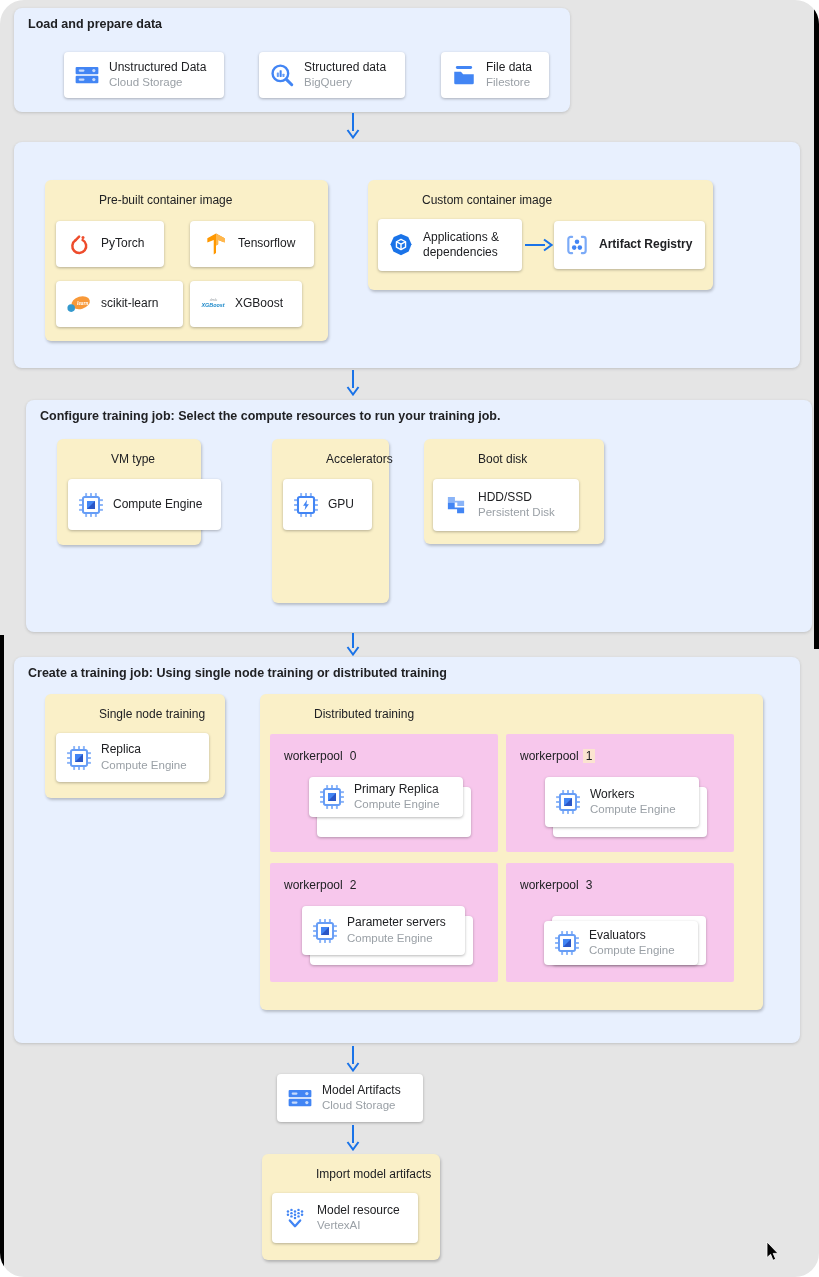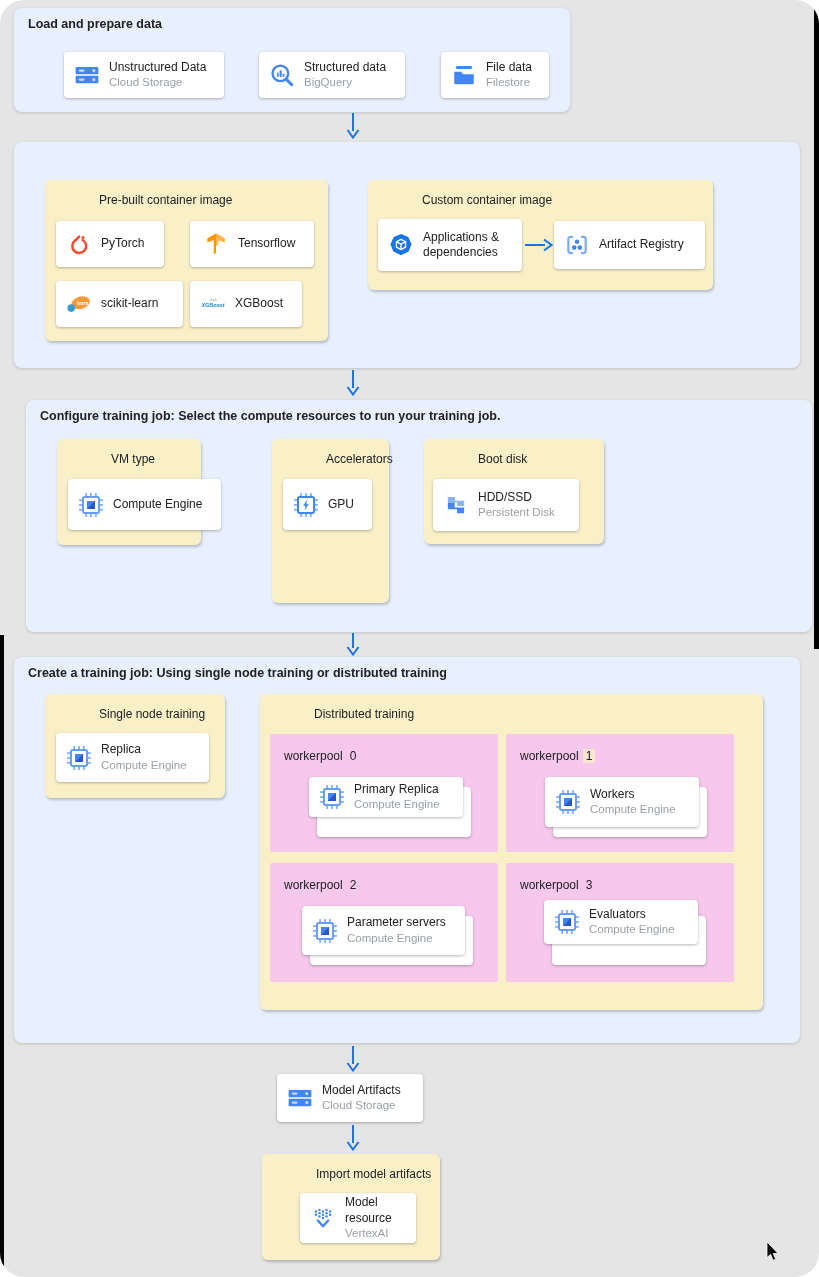--- a/index.html
+++ b/index.html
@@ -250,21 +250,21 @@
             <use href="#sym-appdeps"></use>
           </svg>
         <div class="txt">
             <span class="t" style="line-height:1.25;">Applications &amp; dependencies</span>
           </div>
       </div>
       <svg class="arr" style="left:157px;top:58px;" width="28" height="14">
         <line x1="0" y1="7" x2="20" y2="7" stroke="#1a73e8" stroke-width="2"></line>
         <polyline points="19,1.5 26.5,7 19,12.5" fill="none" stroke="#1a73e8" stroke-width="2"></polyline>
       </svg>
-      <div class="card" style="left:186px;top:41px;width:151px;height:48px;">
+      <div class="card" style="left:186px;top:41px;width:151px;height:48px;font-weight:bold;">
         <svg class="icn">
             <use href="#sym-artifact"></use>
           </svg>
         <div class="txt">
             <span class="t">Artifact Registry</span>
           </div>
       </div>
     </div>
   </div>
 
@@ -384,21 +384,21 @@
             <span class="s">Compute Engine</span>
             </div>
         </div>
       </div>
 
       <div class="pool" style="left:246px;top:169px;width:228px;height:119px;">
         <div class="pool-label">
           <span>workerpool</span><span class="num">3</span>
         </div>
         <div class="backcard" style="left:46px;top:53px;width:154px;height:49px;"></div>
-        <div class="card" style="left:38px;top:37px;width:154px;height:44px;">
+        <div class="card" style="left:38px;top:58px;width:154px;height:44px;">
           <svg class="icn">
               <use href="#sym-chip"></use>
             </svg>
           <div class="txt">
               <span class="t">Evaluators</span>
             <span class="s">Compute Engine</span>
             </div>
         </div>
       </div>
     </div>
@@ -419,21 +419,21 @@
       </div>
   </div>
 
   <svg class="arr" style="left:346px;top:1125px;" width="14" height="26">
     <line x1="7" y1="0" x2="7" y2="18" stroke="#1a73e8" stroke-width="2"></line>
     <polyline points="1.5,17 7,24.5 12.5,17" fill="none" stroke="#1a73e8" stroke-width="2"></polyline>
   </svg>
 
   <div class="grp" style="left:262px;top:1154px;width:178px;height:106px;">
     <div class="grp-title">Import model artifacts</div>
-    <div class="card" style="left:10px;top:39px;width:116px;height:50px;margin-left:28px;">
+    <div class="card" style="left:10px;top:39px;width:146px;height:50px;">
       <svg class="icn">
           <use href="#sym-vertex"></use>
         </svg>
       <div class="txt">
           <span class="t">Model resource</span>
         <span class="s">VertexAI</span>
         </div>
     </div>
   </div>
 

